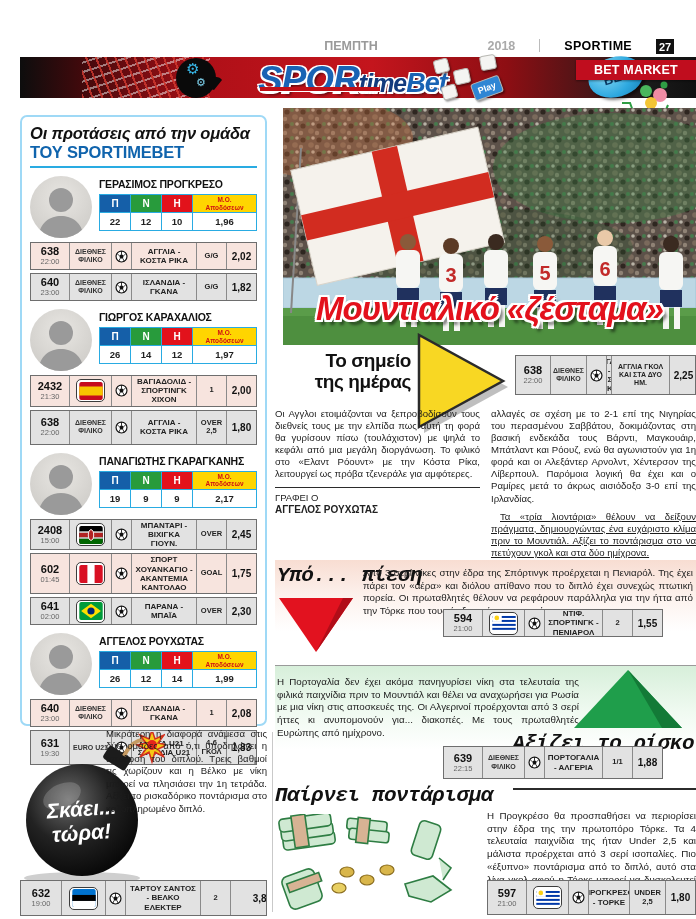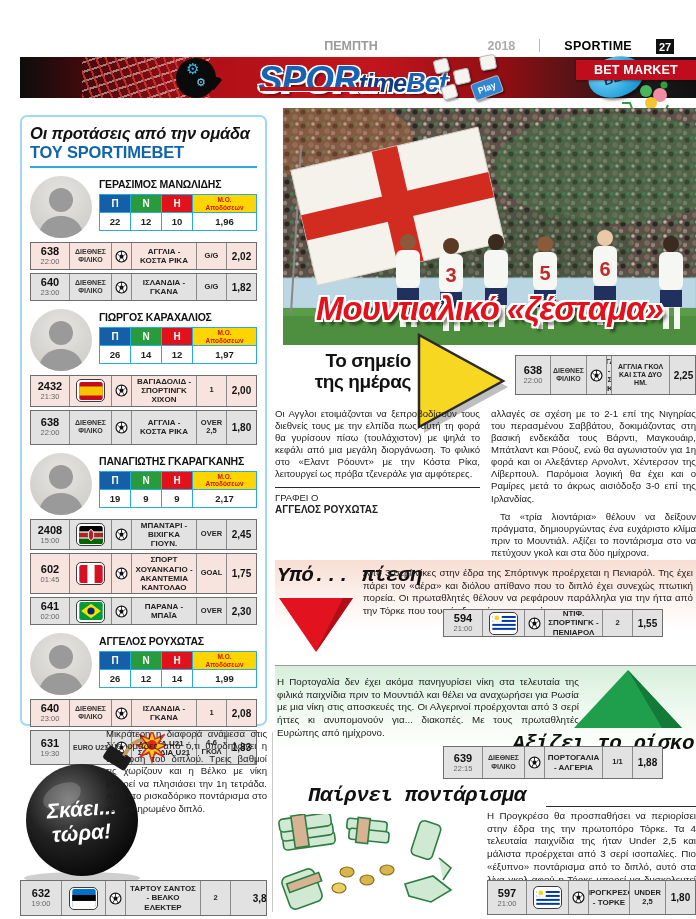--- a/index.html
+++ b/index.html
@@ -106,39 +106,39 @@
   #slot-day .c-lg{width:36px;flex:0 0 36px;}
   #slot-day .c-num{width:34px;flex:0 0 34px;}
   #slot-day .c-odds{width:28px;flex:0 0 28px;}
 
   
   .article{position:absolute;left:275px;top:408px;width:421px;height:152px;display:flex;gap:11px;}
   .a-col{flex:1;font-size:9.6px;line-height:1.26;text-align:justify;color:#1c1c1c;}
   .a-col p{margin:0 0 6px;}
   .byline{border-top:1.5px solid #2b2b2b;margin:7px 0 7px;padding-top:4px;font-size:9.5px;color:#222;}
   .byline b{display:block;font-size:10px;}
-  .indent{text-indent:9px;}
+  .indent{text-indent:9px;text-decoration:underline;}
 
   
   .sec{position:absolute;left:275px;width:421px;}
   .sec-title{font-weight:900;font-style:italic;font-size:21px;letter-spacing:-.5px;color:#111;font-family:Liberation Mono, monospace;}
   #sec-pressure{top:560px;height:103px;background:linear-gradient(180deg,#f8ddd2 0%,#fdf3ef 38%,#fff 70%);}
   #sec-pressure .sec-title{position:absolute;left:2px;top:4px;}
   .tri-down{position:absolute;left:4px;top:38px;width:74px;height:56px;}
   #sec-pressure .sec-text{position:absolute;left:88px;top:7px;width:330px;font-size:9.8px;line-height:1.3;text-align:justify;}
   #slot-pressure{left:168px;top:49px;width:220px;height:26px;}
 
   #sec-risk{top:665px;height:117px;background:linear-gradient(180deg,#d7efda 0%,#f0faf1 40%,#fff 72%);border-top:1px solid #9a9a9a;}
   #sec-risk .sec-text{position:absolute;left:2px;top:10px;width:302px;font-size:9.8px;line-height:1.3;text-align:justify;}
   .tri-up{position:absolute;right:14px;top:4px;width:108px;height:60px;}
   #sec-risk .sec-title{position:absolute;right:2px;top:66px;}
   #slot-risk{left:168px;top:80px;width:220px;height:33px;}
 
   #sec-stake{top:784px;height:133px;}
-  .stake-head{display:flex;align-items:flex-end;gap:20px;margin-left:33px;}
+  .stake-head{display:flex;align-items:flex-start;gap:20px;}
   #sec-stake .sec-title{white-space:nowrap;}
   .stake-line{flex:1;height:1.5px;background:#2b2b2b;margin-top:4px;}
   .money{position:absolute;left:0;top:30px;width:200px;height:100px;}
   #sec-stake .sec-text{position:absolute;left:212px;top:26px;width:209px;font-size:9.8px;line-height:1.3;text-align:justify;}
   #slot-stake{left:212px;top:96px;width:209px;height:35px;}
   #slot-stake .c-pick{width:36px;flex:0 0 36px;}
 
   
   .bomb-sec{position:absolute;left:20px;top:728px;width:247px;height:190px;}
   .bomb-art{position:absolute;left:0;top:4px;width:145px;height:152px;}
@@ -209,21 +209,21 @@
     <div id="tipster-list" data-interactable="false">
         <div class="tipster" data-interactable="false">
           <div class="t-head" data-interactable="false">
             <div class="t-photo" data-interactable="false">
               <svg viewBox="0 0 62 62">
                 <circle cx="31" cy="24" r="12" fill="#9a9a9a"></circle>
                 <path d="M8 62c2-16 12-22 23-22s21 6 23 22z" fill="#9a9a9a"></path>
               </svg>
             </div>
             <div class="t-right" data-interactable="false">
-              <div class="t-name" data-interactable="false">ΓΕΡΑΣΙΜΟΣ ΜΑΝΩΛΙΔΗΣ</div>
+              <div class="t-name" data-interactable="false">ΓΕΡΑΣΙΜΟΣ ΠΡΟΓΚΡΕΣΟ</div>
               <table class="stats" data-interactable="false">
                 <tbody>
                   <tr>
                     <td class="st-p" style="width:31px" data-interactable="false">Π</td>
                     <td class="st-n" style="width:31px" data-interactable="false">Ν</td>
                     <td class="st-h" style="width:31px" data-interactable="false">Η</td>
                     <td class="st-avg" data-interactable="false">Μ.Ο.<br>Αποδόσεων</td>
                   </tr>
                   <tr>
                     <td class="st-val" data-interactable="false">22</td>

